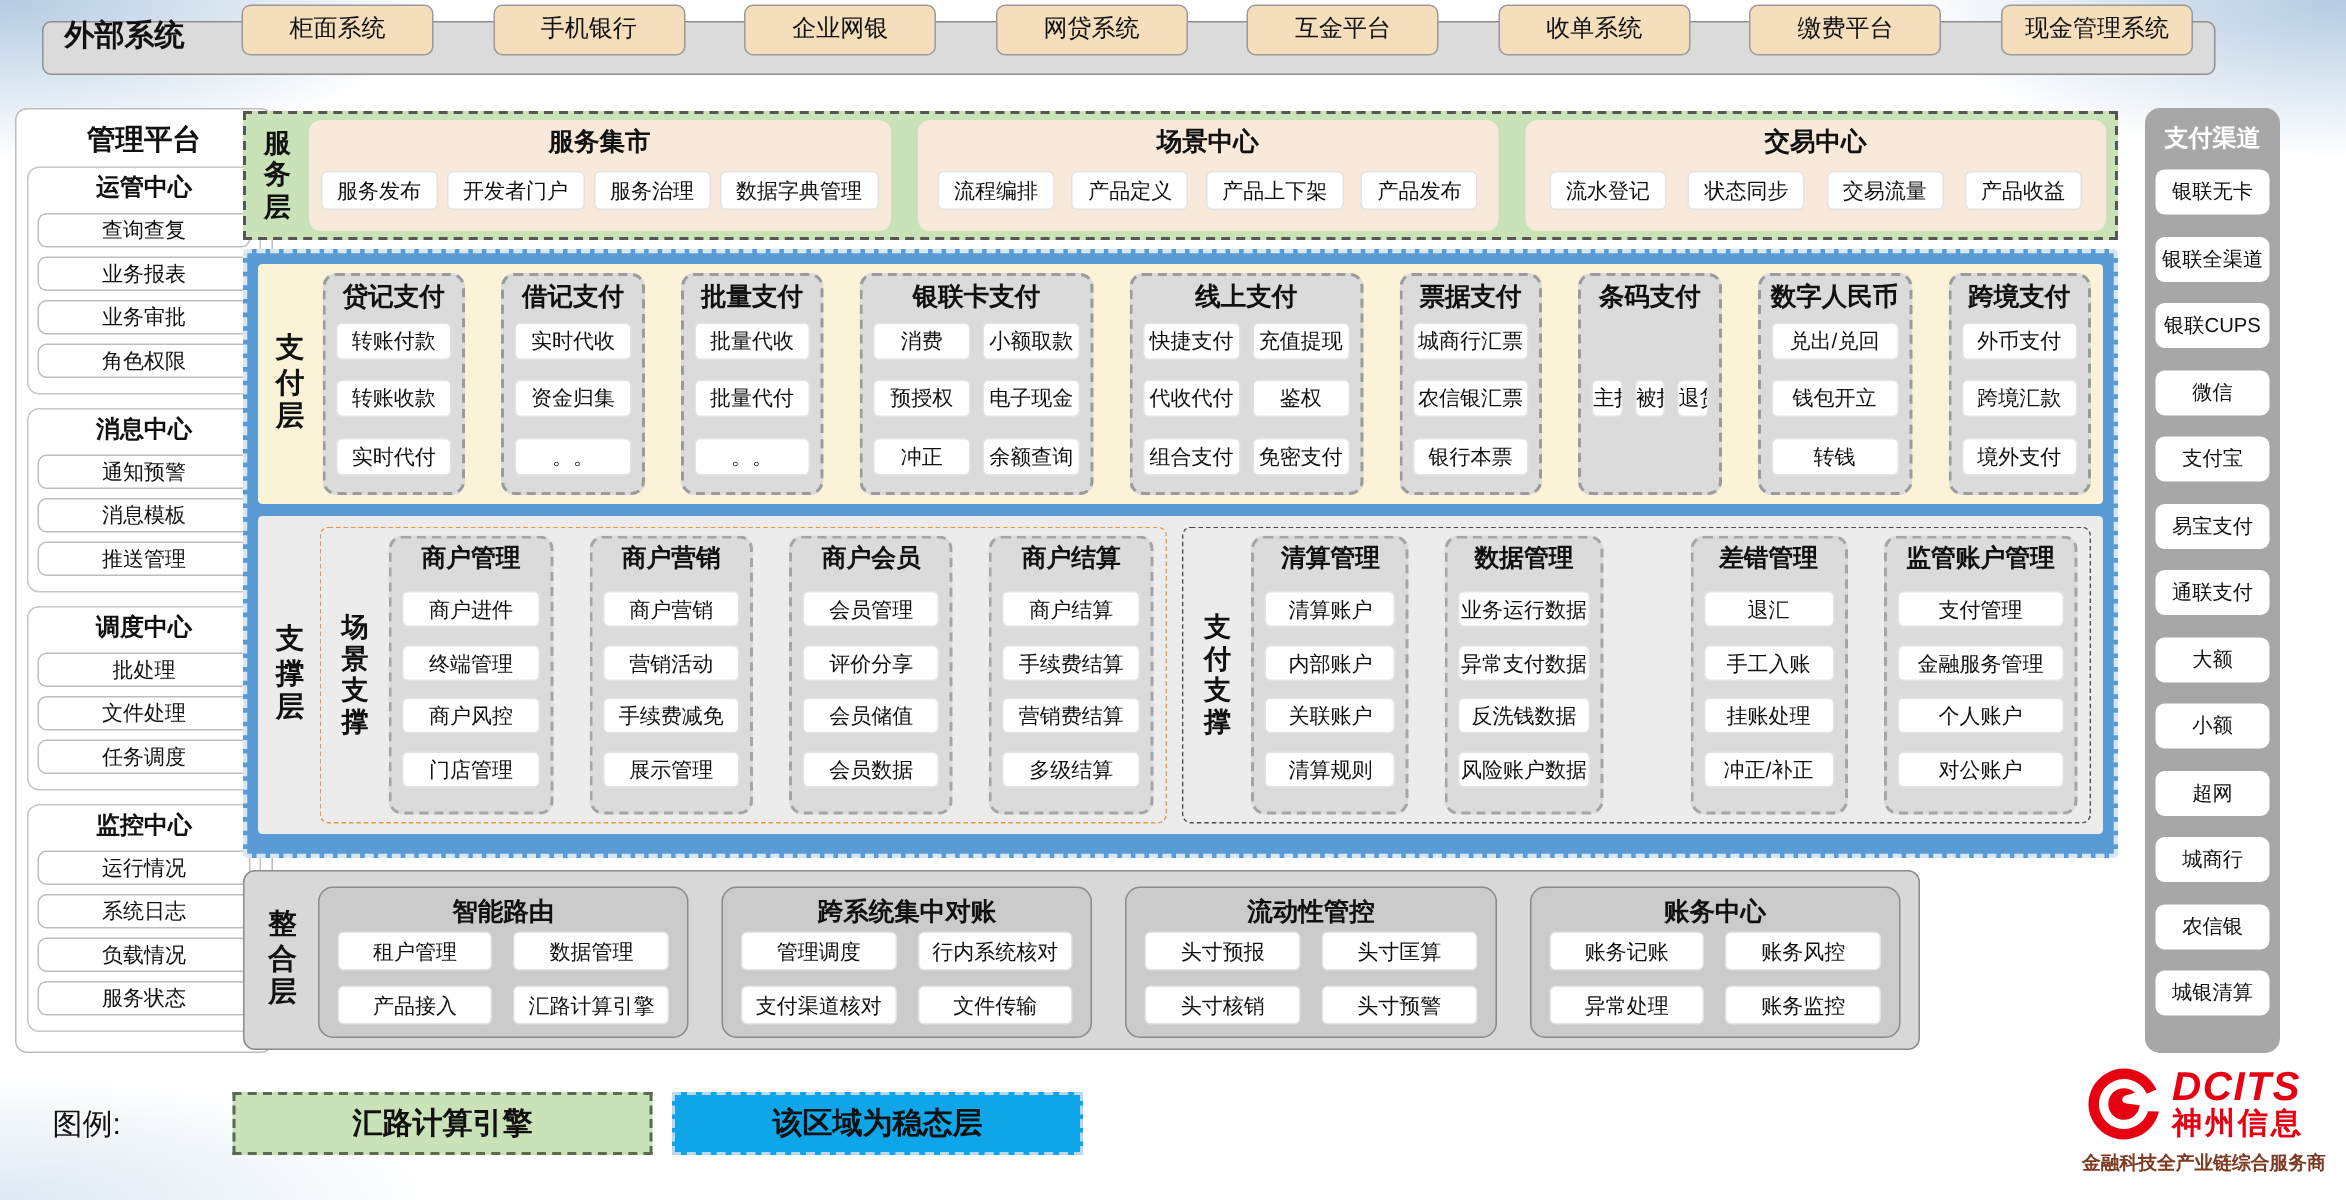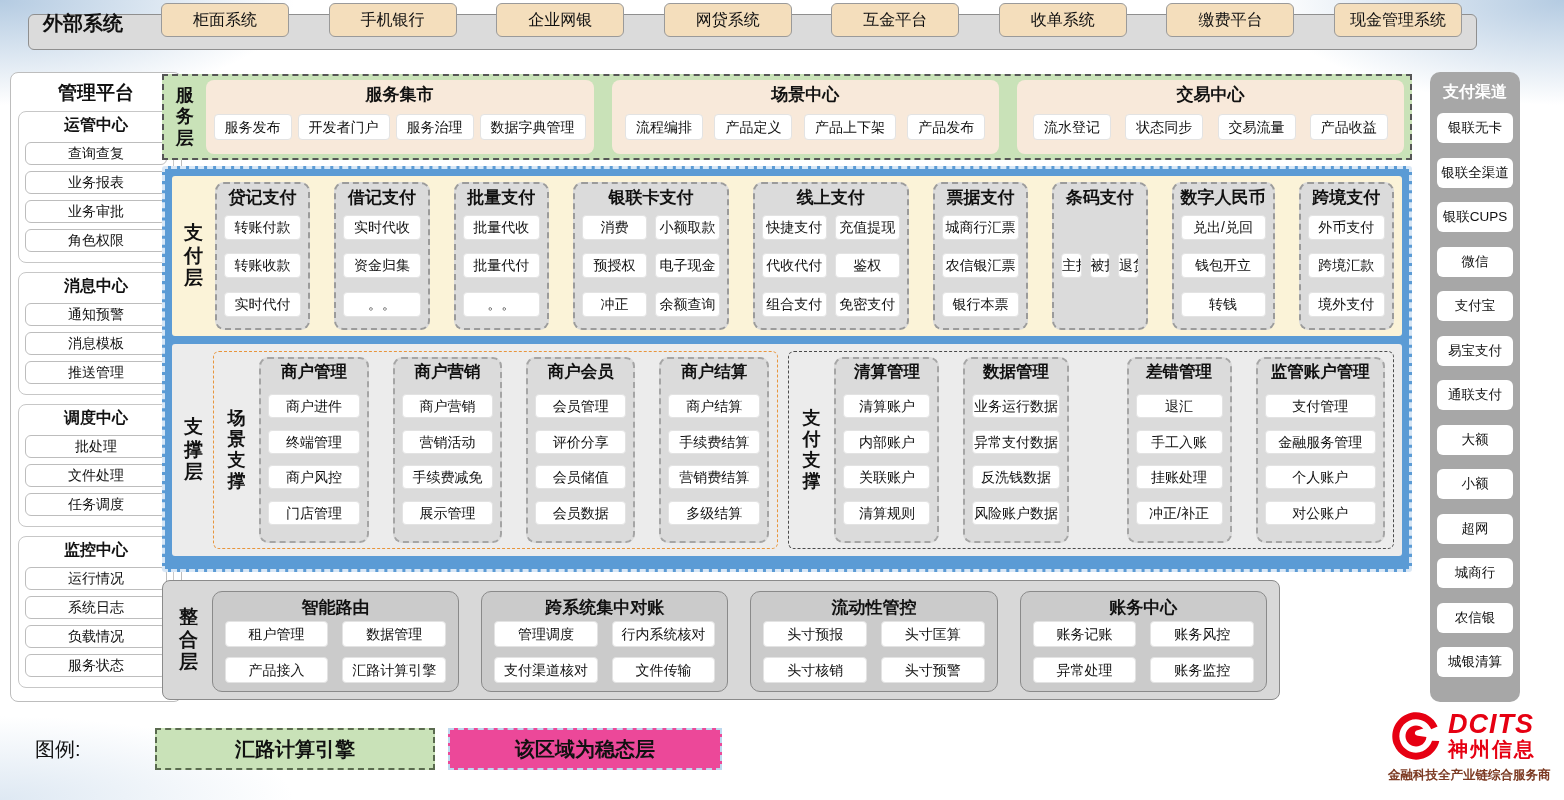--- a/index.html
+++ b/index.html
@@ -84,21 +84,21 @@
   .int-group{ flex:1; background:#CBCBCB; border:1.5px solid #8a8a8a; border-radius:10px; padding:2px 12px 8px; display:flex; flex-direction:column; }
   .int-group-title{ text-align:center; font-size:17px; font-weight:700; margin:2px 0; }
   .int-items{ flex:1; display:grid; grid-template-columns:1fr 1fr; gap:10px 14px; align-content:space-evenly; }
   .int-items .white-btn{ height:26px; line-height:24px; white-space:nowrap; }
 
   
   .legend-row{ position:absolute; left:35px; top:728px; display:flex; align-items:center; }
   .legend-label{ font-size:20px; width:120px; }
   .legend-box{ height:42px; line-height:38px; text-align:center; font-size:20px; font-weight:700; }
   .legend-agile{ width:280px; background:#C9E2B8; border:2px dashed #5a6b4f; }
-  .legend-stable{ width:274px; background:#ec4899; border:2px dashed #bdd7ee; margin-left:13px; }
+  .legend-stable{ width:274px; background:#0ea5e9; border:2px dashed #bdd7ee; margin-left:13px; }
 
   
   .logo{ position:absolute; left:1388px; top:708px; width:172px; }
   .logo-top{ display:flex; align-items:center; }
   .logo-swirl{ flex:none; }
   .logo-text{ margin-left:4px; }
   .logo-brand{ font-size:27px; font-weight:700; font-style:italic; color:#E60012; letter-spacing:1px; line-height:1; }
   .logo-company{ font-size:20px; font-weight:700; color:#E60012; line-height:1.15; letter-spacing:2px; }
   .logo-tagline{ font-size:12.5px; font-weight:700; color:#7c3a22; margin-top:3px; white-space:nowrap; }
 </style>

